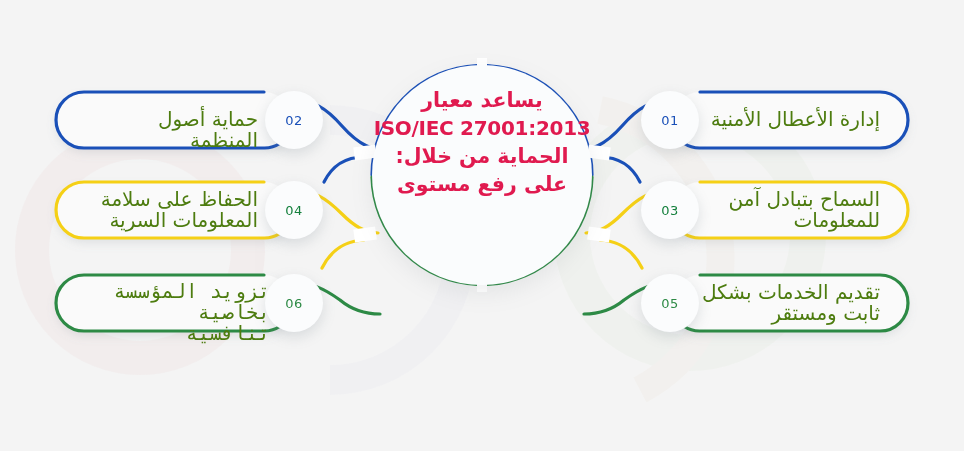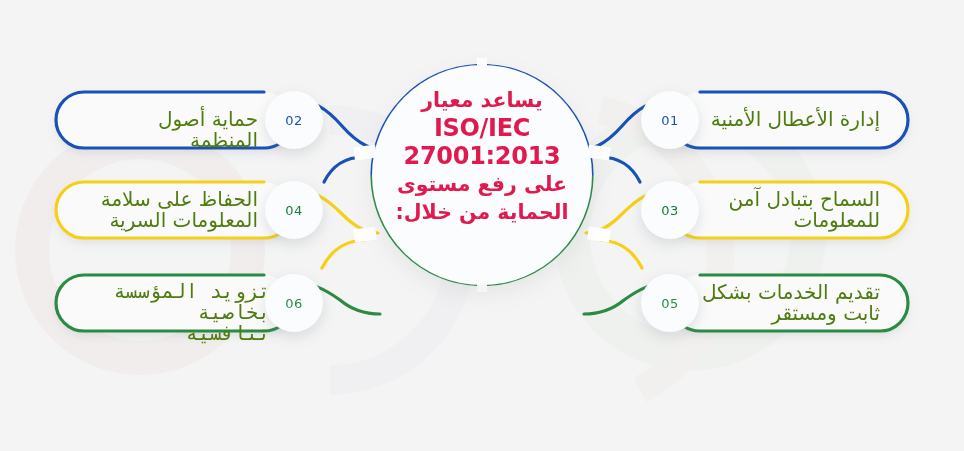--- a/index.html
+++ b/index.html
@@ -53,21 +53,21 @@
     text-align: center;
     color: #e01a4f;
     font-weight: bold;
     font-size: 20.5px;
     line-height: 28px;
     direction: rtl;
     letter-spacing: 0px;
   }
   .center-text .line-en {
     direction: ltr;
-    font-size: 24px;
+    font-size: 20px;
     letter-spacing: -0.3px;
   }
 
   
   .pill-text {
     position: absolute;
     color: #4d7c0f;
     font-size: 20px;
     line-height: 21px;
     direction: rtl;
@@ -187,22 +187,22 @@
       <rect x="588" y="228" width="22" height="13" transform="rotate(8 599 234)"></rect>
     </g>
   </svg>
 
   <div class="layer">
 
     <div class="center-circle"></div>
     <div class="center-text">
       <div>يساعد معيار</div>
       <div class="line-en">ISO/IEC 27001:2013</div>
+      <div>الحماية من خلال:</div>
       <div>على رفع مستوى</div>
-      <div>الحماية من خلال:</div>
     </div>
 
     <div class="pill-text" style="left:700px; top:109px; width:180px;">إدارة الأعطال الأمنية</div>
     <div class="num-bubble num-blue" style="left:641px; top:91px;">
       <span>01</span>
     </div>
 
     <div class="pill-text left-side" style="left:98px; top:109px; width:160px;">حماية أصول المنظمة</div>
     <div class="num-bubble num-blue" style="left:265px; top:91px;">
       <span>02</span>

